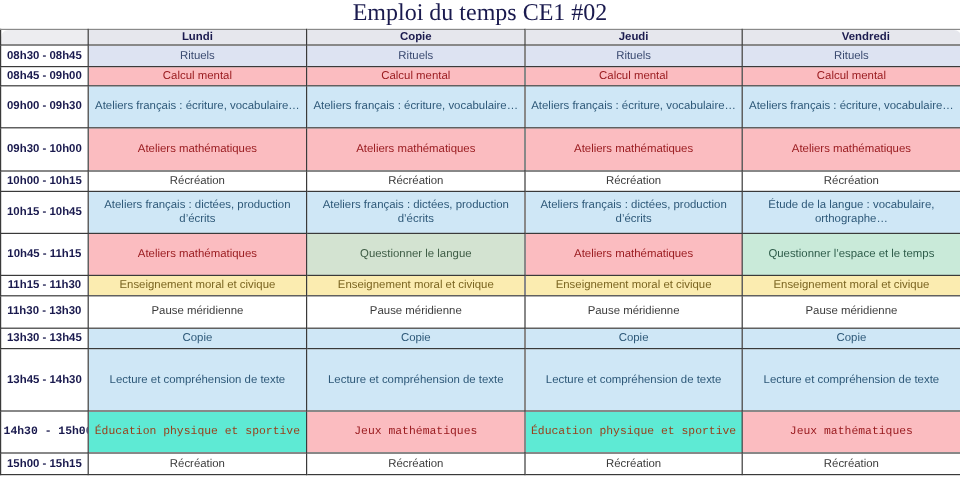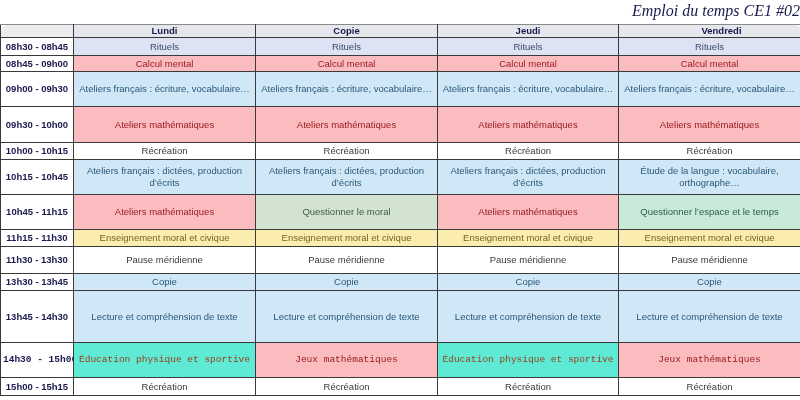--- a/index.html
+++ b/index.html
@@ -3,22 +3,22 @@
   <meta charset="utf-8">
   <style>
     html, body { margin: 0; padding: 0; }
     body {
       width: 800px; height: 400px; overflow: hidden; background: #ffffff;
       font-family: "Liberation Sans", sans-serif;
       position: relative;
     }
     .title {
       position: absolute; left: 0; top: 0; width: 800px; height: 22px;
-      text-align: right; font-family: "Liberation Serif", serif;
-      font-size: 16px; line-height: 22px; color: #1a1a4e; font-style: italic;
+      text-align: center; font-family: "Liberation Serif", serif;
+      font-size: 20px; line-height: 22px; color: #1a1a4e;
     }
     .sched {
       position: absolute; left: 0; top: 24px; width: 800px;
       border-collapse: collapse; table-layout: fixed;
     }
     .sched td, .sched th {
       border: 1px solid #3a3a3a; padding: 0 4px; text-align: center;
       vertical-align: middle; font-size: 9.5px; line-height: 12px;
       overflow: hidden;
     }
@@ -104,21 +104,21 @@
       <tr style="height: 35px;">
         <td class="time">10h15 - 10h45</td>
         <td class="c-fr">Ateliers français : dictées, production d’écrits</td>
         <td class="c-fr">Ateliers français : dictées, production d’écrits</td>
         <td class="c-fr">Ateliers français : dictées, production d’écrits</td>
         <td class="c-fr">Étude de la langue : vocabulaire, orthographe…</td>
       </tr>
       <tr style="height: 35px;">
         <td class="time">10h45 - 11h15</td>
         <td class="c-math">Ateliers mathématiques</td>
-        <td class="c-qm">Questionner le moral</td>
+        <td class="c-qm">Questionner le langue</td>
         <td class="c-math">Ateliers mathématiques</td>
         <td class="c-qet">Questionner l’espace et le temps</td>
       </tr>
       <tr style="height: 17px;">
         <td class="time">11h15 - 11h30</td>
         <td class="c-emc">Enseignement moral et civique</td>
         <td class="c-emc">Enseignement moral et civique</td>
         <td class="c-emc">Enseignement moral et civique</td>
         <td class="c-emc">Enseignement moral et civique</td>
       </tr>

